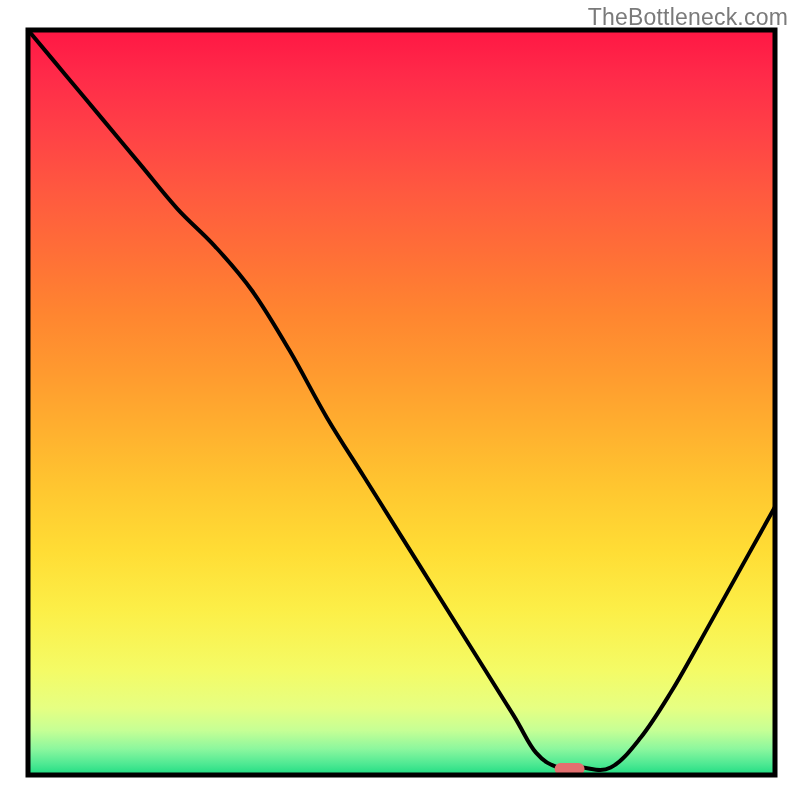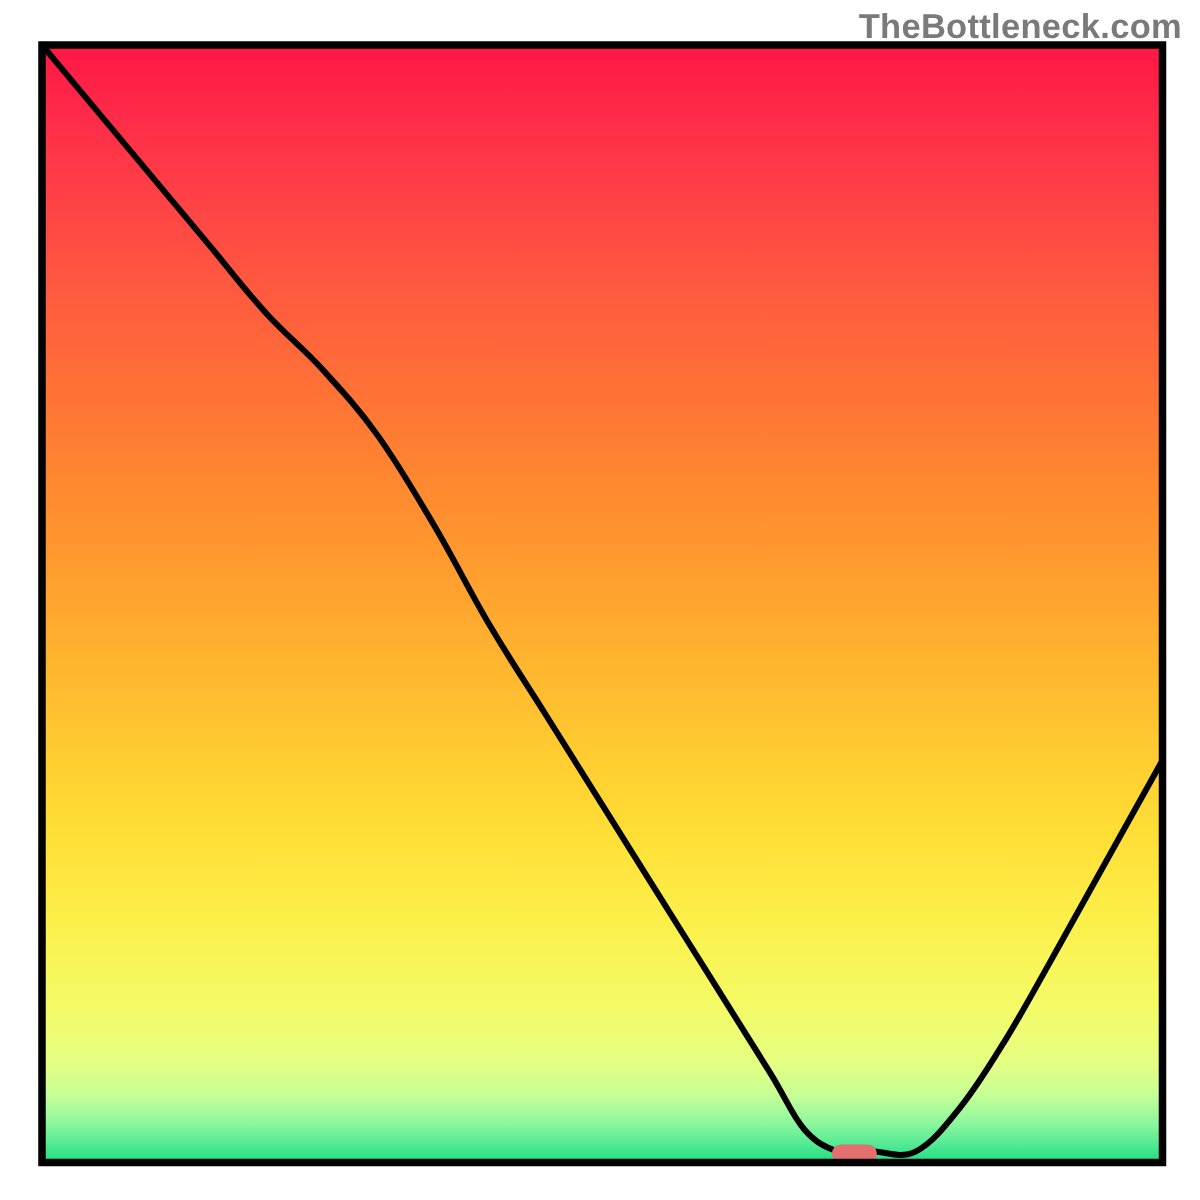--- a/index.html
+++ b/index.html
@@ -14,21 +14,21 @@
     position: relative;
     width: 800px;
     height: 800px;
   }
   .watermark {
     position: absolute;
     top: 4px;
     right: 12px;
     font-size: 23px;
     color: #7a7a7a;
-    font-weight: 700;
+    font-weight: 400;
     letter-spacing: 0.2px;
   }
   svg.chart {
     position: absolute;
     top: 0;
     left: 0;
   }
 </style>
 </head>
 <body>

